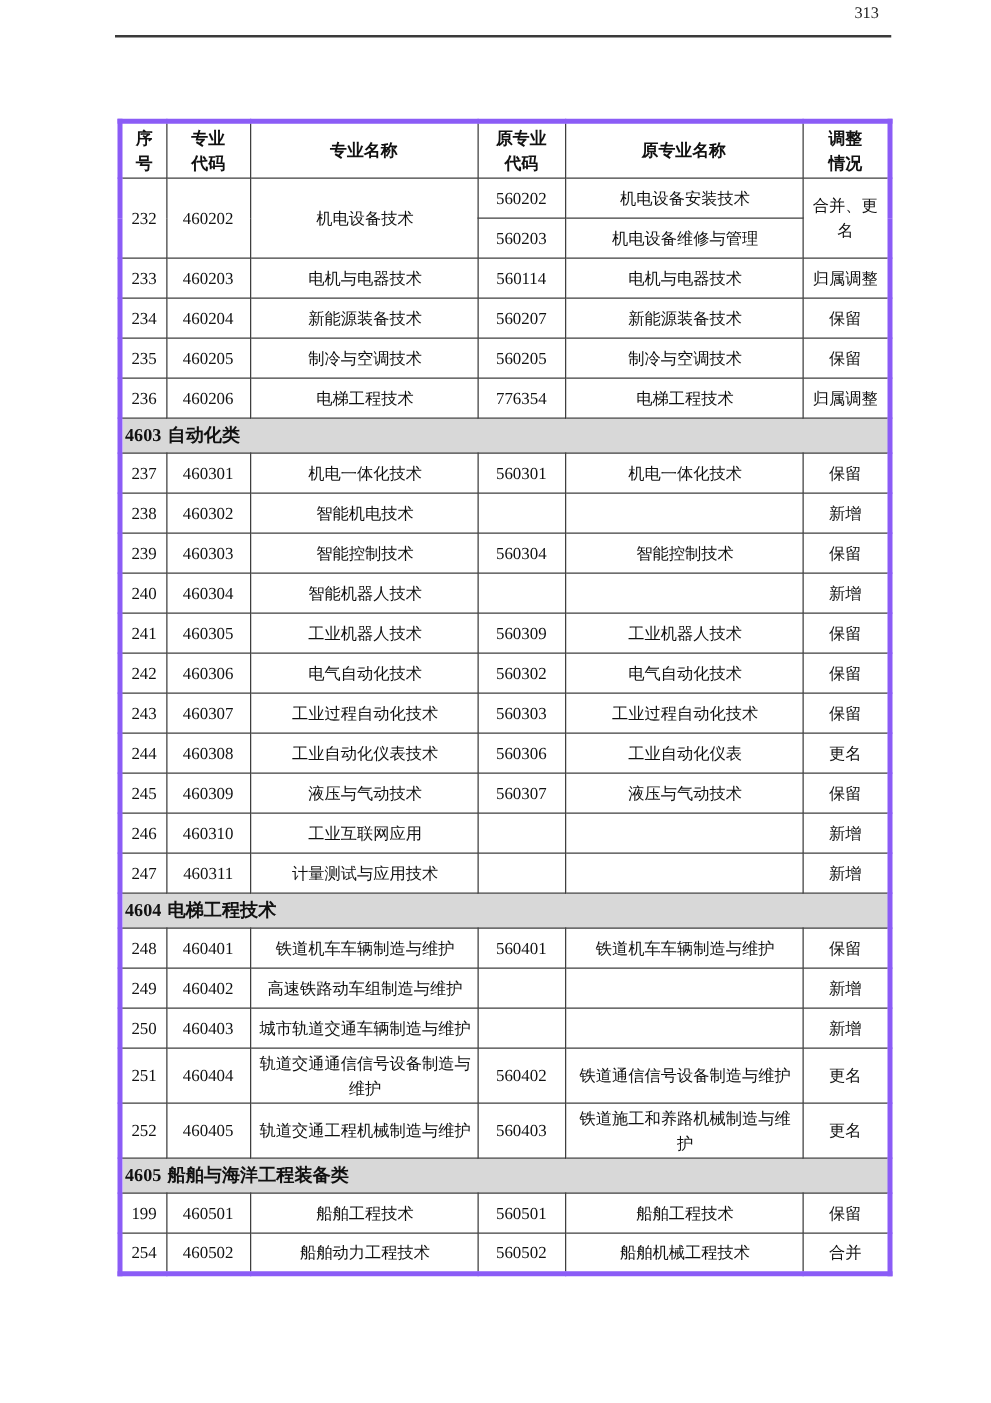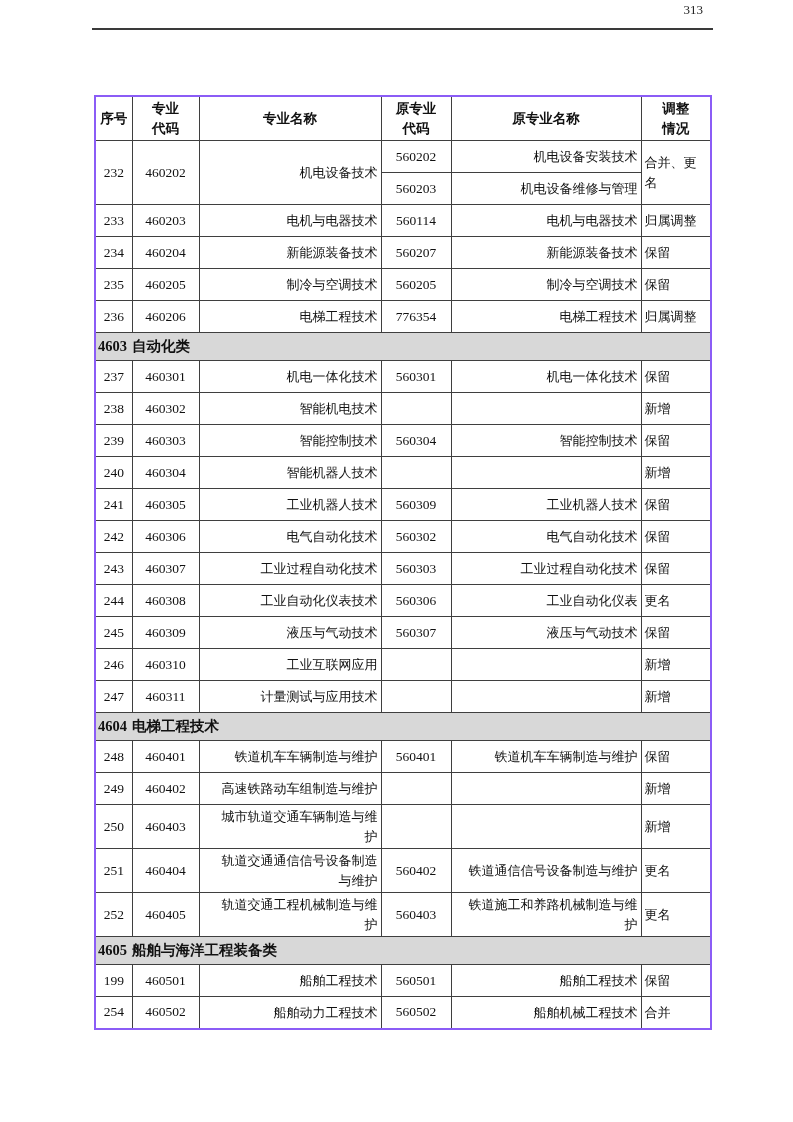--- a/index.html
+++ b/index.html
@@ -36,41 +36,41 @@
     color: #222;
   }
   
   table.doc-table {
     position: absolute;
     top: 95px;
     left: 94px;
     width: 616px;
     border-collapse: collapse;
     table-layout: fixed;
-    border: 2px solid #8b5cf6;
+    border: 4px solid #8b5cf6;
   }
   .doc-table th, .doc-table td {
     border: 1px solid #3f3f3f;
     font-size: 13px;
     padding: 2px 4px;
     vertical-align: middle;
     box-sizing: border-box;
     overflow: hidden;
   }
   .doc-table th {
     font-weight: bold;
     height: 42px;
     text-align: center;
     white-space: pre-line;
     line-height: 1.45;
     font-size: 13.5px;
   }
   tr.data-row { height: 32px; }
   tr.sub-row  { height: 32px; }
-  td.name-cell { text-align: right; line-height: 1.5; padding-left: 17px; padding-right: 3px; }
+  td.name-cell { text-align: center; line-height: 1.5; padding-left: 5px; padding-right: 3px; }
   td.num-cell {
     font-family: "Liberation Serif", serif;
     font-size: 13.5px;
     text-align: center;
   }
   tr.section-row { height: 28px; }
   tr.section-row td {
     background: #d8d8d8;
     text-align: left;
     padding: 3px 12px 3px 2px;
@@ -79,21 +79,21 @@
   .section-code {
     font-family: "Liberation Serif", serif;
     font-size: 14.5px;
     font-weight: bold;
   }
   .section-title {
     font-size: 14.5px;
     font-weight: bold;
     margin-left: 5px;
   }
-  td.adjustment-cell { text-align: left; line-height: 1.5; padding: 2px 3px; }
+  td.adjustment-cell { text-align: center; line-height: 1.5; padding: 2px 3px; }
 </style>
 </head>
 <body>
 
 <div class="page">
 
   <div class="running-head">
     <span class="page-number">313</span>
   </div>
 

